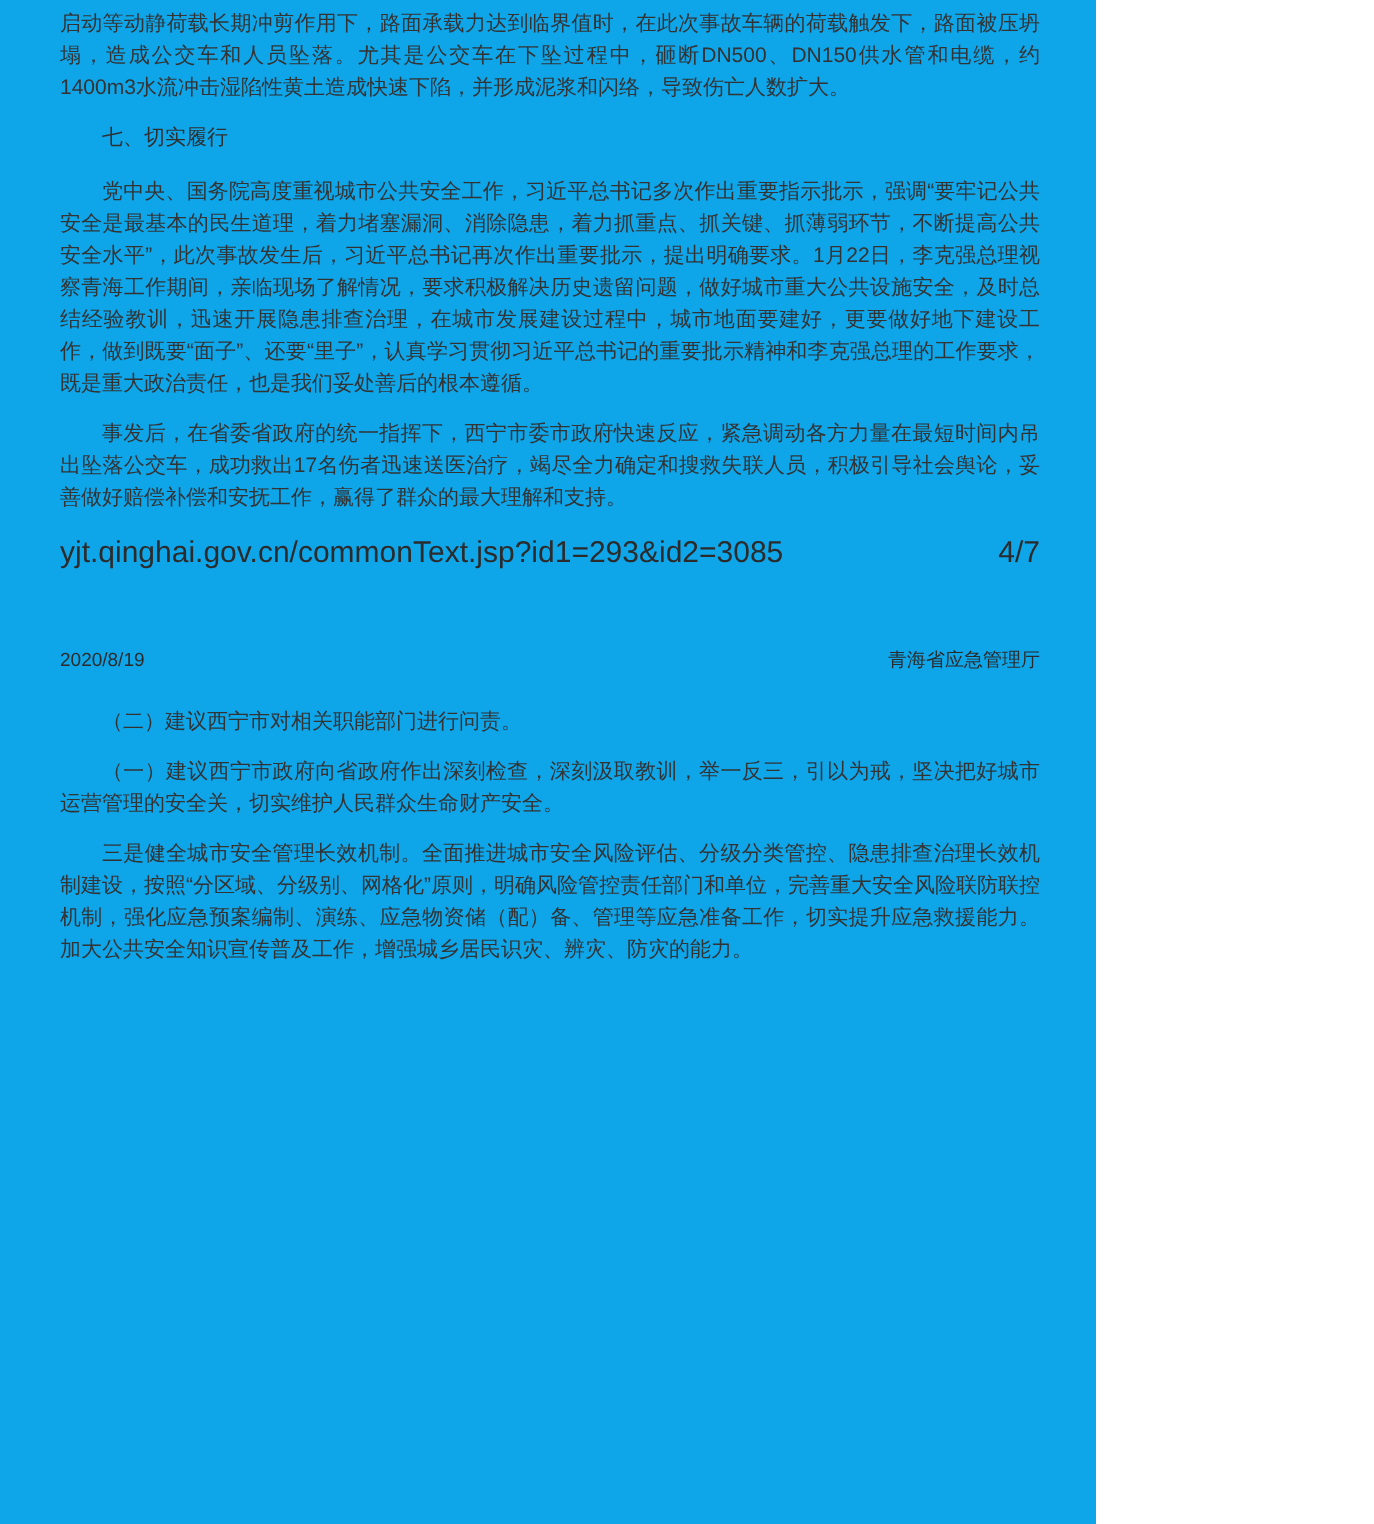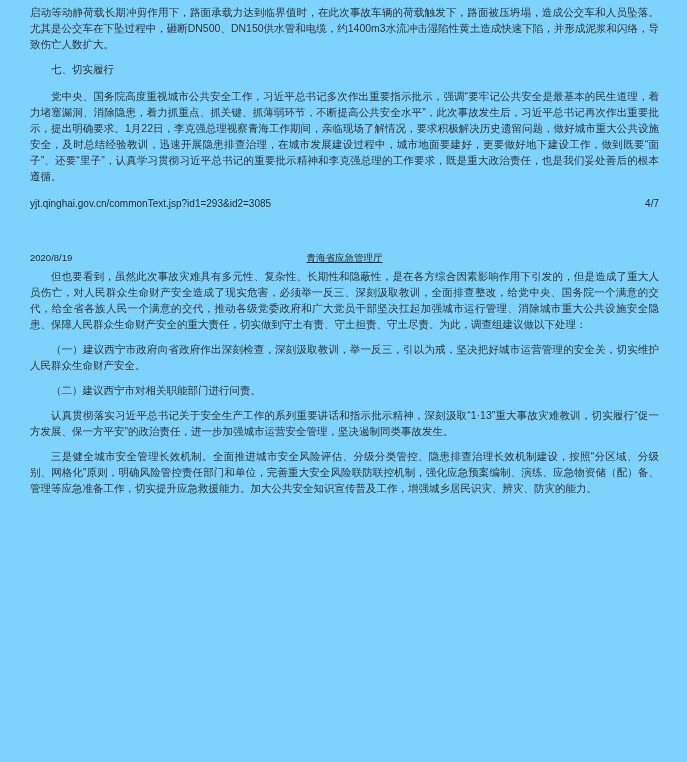--- a/index.html
+++ b/index.html
@@ -5,88 +5,86 @@
   html, body {
     margin: 0;
     padding: 0;
     width: 687px;
     height: 762px;
     background: #ffffff;
     overflow: hidden;
   }
   .doc {
     box-sizing: border-box;
-    width: 687px;
+    width: 548px;
     height: 762px;
     padding: 4px 28px 0 30px;
     font-family: "Liberation Sans", "DejaVu Sans", sans-serif;
     font-size: 10.5px;
     line-height: 16px;
     color: #333333;
-    background: #7dd3fc;
+    background: #0ea5e9;
   }
   .para {
     margin: 0 0 9px 0;
     text-align: justify;
     text-indent: 2em;
   }
   .para.no-indent {
     text-indent: 0;
   }
   .section-heading {
     margin: 2px 0 11px 0;
     text-indent: 2em;
     color: #2f2f2f;
   }
   .page-footer {
     display: flex;
     justify-content: space-between;
     align-items: baseline;
     margin-top: 12px;
-    font-size: 10px;
+    font-size: 15px;
     color: #2b2b2b;
   }
   .page-header {
     position: relative;
     margin-top: 38px;
-    margin-bottom: 2px;
+    margin-bottom: 14px;
     height: 16px;
     font-size: 9.5px;
     color: #2b2b2b;
-    text-decoration: underline;
   }
   .page-header .date {
     position: absolute;
     left: 0;
     top: 0;
   }
   .page-header .site-title {
-    text-align: center;
+    text-align: right;
   }
 </style>
 </head>
 <body>
 
 <div class="doc">
 
   <section>
     <p class="para no-indent">启动等动静荷载长期冲剪作用下，路面承载力达到临界值时，在此次事故车辆的荷载触发下，路面被压坍塌，造成公交车和人员坠落。尤其是公交车在下坠过程中，砸断DN500、DN150供水管和电缆，约1400m3水流冲击湿陷性黄土造成快速下陷，并形成泥浆和闪络，导致伤亡人数扩大。</p>
     <p class="section-heading">七、切实履行</p>
     <p class="para">党中央、国务院高度重视城市公共安全工作，习近平总书记多次作出重要指示批示，强调“要牢记公共安全是最基本的民生道理，着力堵塞漏洞、消除隐患，着力抓重点、抓关键、抓薄弱环节，不断提高公共安全水平”，此次事故发生后，习近平总书记再次作出重要批示，提出明确要求。1月22日，李克强总理视察青海工作期间，亲临现场了解情况，要求积极解决历史遗留问题，做好城市重大公共设施安全，及时总结经验教训，迅速开展隐患排查治理，在城市发展建设过程中，城市地面要建好，更要做好地下建设工作，做到既要“面子”、还要“里子”，认真学习贯彻习近平总书记的重要批示精神和李克强总理的工作要求，既是重大政治责任，也是我们妥处善后的根本遵循。</p>
+    <p class="para">事发后，在省委省政府的统一指挥下，西宁市委市政府快速反应，紧急调动各方力量在最短时间内吊出坠落公交车，成功救出17名伤者迅速送医治疗，竭尽全力确定和搜救失联人员，积极引导社会舆论，妥善做好赔偿补偿和安抚工作，赢得了群众的最大理解和支持。</p>
     <div class="page-footer">
       <span>yjt.qinghai.gov.cn/commonText.jsp?id1=293&amp;id2=3085</span>
       <span>4/7</span>
     </div>
   </section>
 
   <section>
     <div class="page-header">
       <span class="date">2020/8/19</span>
       <div class="site-title">青海省应急管理厅</div>
     </div>
-    <p class="para">但也要看到，虽然此次事故灾难具有多元性、复杂性、长期性和隐蔽性，是在各方综合因素影响作用下引发的，但是造成了重大人员伤亡，对人民群众生命财产安全造成了现实危害，必须举一反三、深刻汲取教训，全面排查整改，给党中央、国务院一个满意的交代，给全省各族人民一个满意的交代，推动各级党委政府和广大党员干部坚决扛起加强城市运行管理、消除城市重大公共设施安全隐患、保障人民群众生命财产安全的重大责任，切实做到守土有责、守土担责、守土尽责。为此，调查组建议做以下处理：</p>
+    <p class="para">（二）建议西宁市对相关职能部门进行问责。</p>
     <p class="para">（一）建议西宁市政府向省政府作出深刻检查，深刻汲取教训，举一反三，引以为戒，坚决把好城市运营管理的安全关，切实维护人民群众生命财产安全。</p>
-    <p class="para">（二）建议西宁市对相关职能部门进行问责。</p>
-    <p class="para">认真贯彻落实习近平总书记关于安全生产工作的系列重要讲话和指示批示精神，深刻汲取“1·13”重大事故灾难教训，切实履行“促一方发展、保一方平安”的政治责任，进一步加强城市运营安全管理，坚决遏制同类事故发生。</p>
     <p class="para">三是健全城市安全管理长效机制。全面推进城市安全风险评估、分级分类管控、隐患排查治理长效机制建设，按照“分区域、分级别、网格化”原则，明确风险管控责任部门和单位，完善重大安全风险联防联控机制，强化应急预案编制、演练、应急物资储（配）备、管理等应急准备工作，切实提升应急救援能力。加大公共安全知识宣传普及工作，增强城乡居民识灾、辨灾、防灾的能力。</p>
   </section>
 
 </div>
 
 </body></html>

